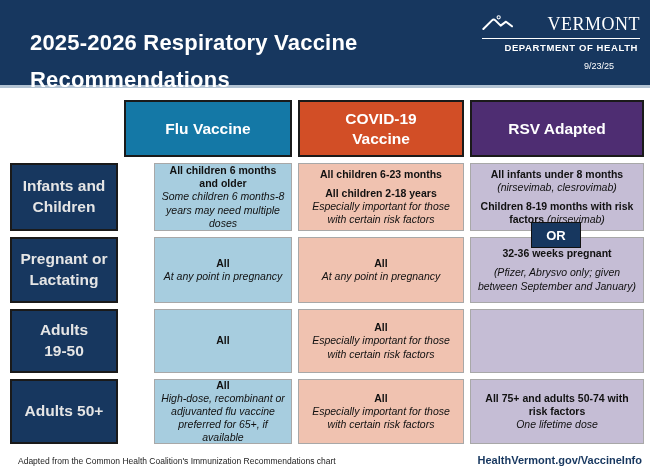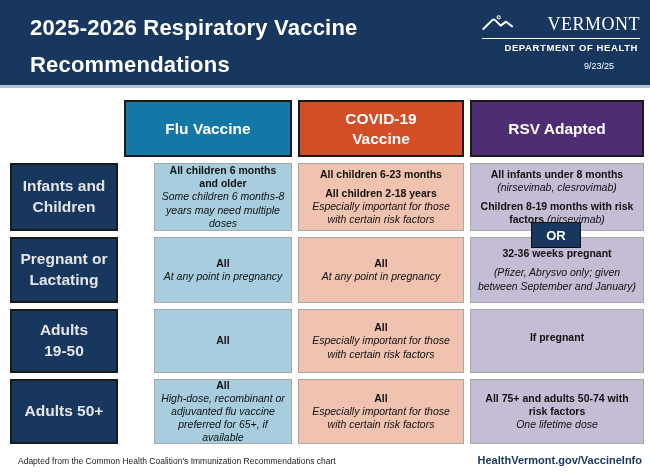--- a/index.html
+++ b/index.html
@@ -6,21 +6,21 @@
   body{
     width:650px;height:473px;position:relative;overflow:hidden;
     background:#ffffff;font-family:"Liberation Sans",sans-serif;
   }
   
   .header{
     height:85px;background:var(--navy,#17375F);
     border-bottom:3px solid #b3c3d3;position:relative;color:#fff;
   }
   .title{
-    position:absolute;left:30px;top:9px;
+    position:absolute;left:30px;top:24px;
     font-size:22px;font-weight:bold;line-height:37px;letter-spacing:.2px;
   }
   .logo{position:absolute;right:10px;top:14px;width:158px;}
   .logo-top{
     display:flex;align-items:center;justify-content:space-between;gap:2px;
     border-bottom:1px solid #fff;padding-bottom:3px;
   }
   .logo-name{
     font-family:"Liberation Serif",serif;font-size:18px;letter-spacing:.5px;
   }
@@ -136,21 +136,20 @@
 
   <div class="rowlabel">Adults<br>19-50</div>
   <div class="cell flu-cell">
       <div class="line"><span class="b">All</span></div>
     </div>
   <div class="cell covid-cell">
       <div class="line"><span class="b">All</span></div>
       <div class="line"><span class="i">Especially important for those with certain risk factors</span></div>
     </div>
   <div class="cell rsv-cell">
-      <div class="line"><span class="b">If pregnant</span></div>
       <div class="spacer"></div>
     </div>
 
   <div class="rowlabel">Adults 50+</div>
   <div class="cell flu-cell">
       <div class="line"><span class="b">All</span></div>
       <div class="line"><span class="i">High-dose, recombinant or adjuvanted flu vaccine preferred for 65+, if available</span></div>
     </div>
   <div class="cell covid-cell">
       <div class="line"><span class="b">All</span></div>

